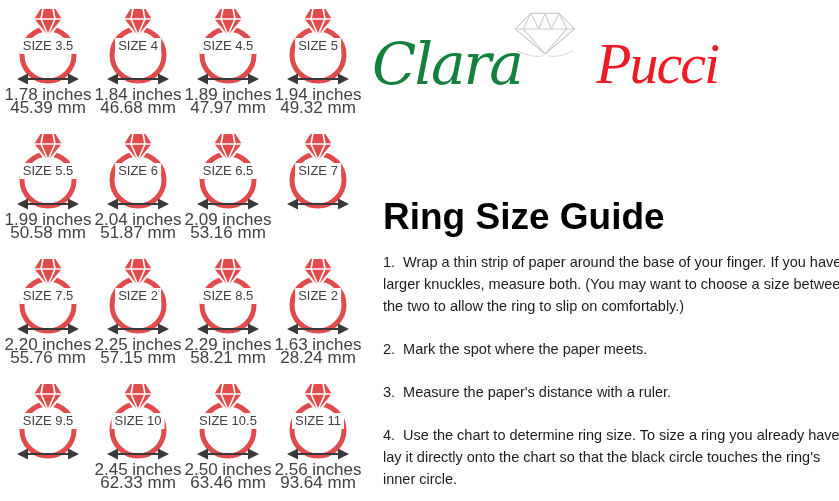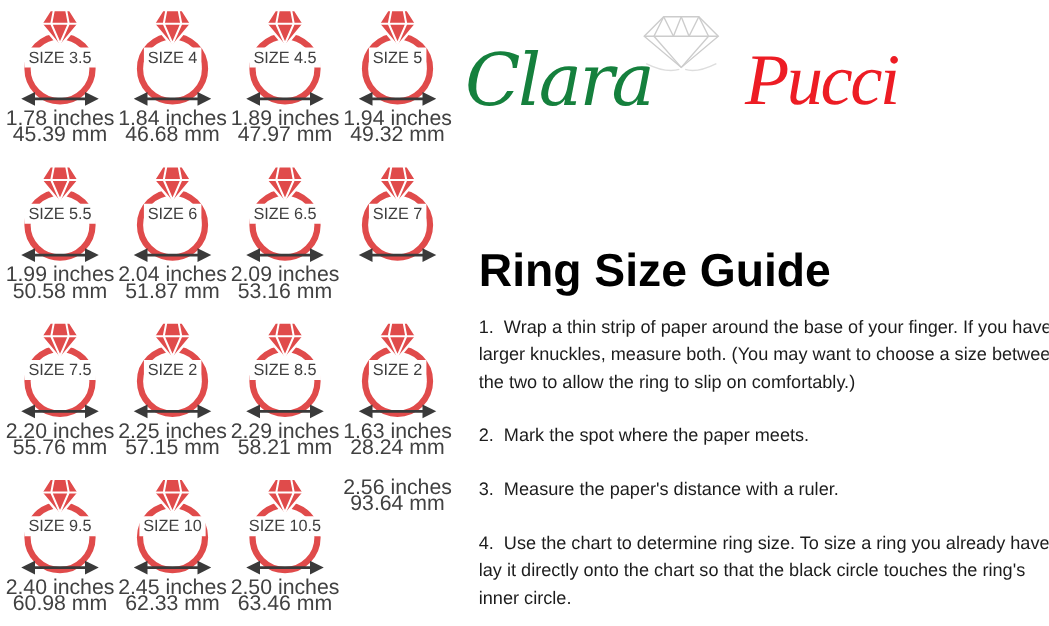--- a/index.html
+++ b/index.html
@@ -326,24 +326,20 @@
           <path class="gem-facet" d="M19,13 L49,13 M29,2.5 L27,13 M39,2.5 L41,13 M27,13 L34,29 M41,13 L34,29"></path>
         </g>
         <g>
           <line class="arrow-line" x1="10" y1="73" x2="58" y2="73"></line>
           <polygon class="arrow-head" points="3,73 14,67.5 14,78.5"></polygon>
           <polygon class="arrow-head" points="65,73 54,67.5 54,78.5"></polygon>
         </g>
       </svg>
       <div class="size-label">SIZE 9.5</div>
     </div>
-    <div class="meas">
-      <div class="inches">2.40 inches</div>
-      <div class="mm">60.98 mm</div>
-    </div>
   </div>
 
   <div class="cell">
     <div class="ring-wrap">
       <svg class="ring-svg" viewBox="0 0 68 80" aria-hidden="true">
         <circle class="ring-circle" cx="34" cy="49" r="26"></circle>
         <g>
           <polygon class="gem-body" points="26,2 42,2 49,13 34,31 19,13"></polygon>
           <path class="gem-facet" d="M19,13 L49,13 M29,2.5 L27,13 M39,2.5 L41,13 M27,13 L34,29 M41,13 L34,29"></path>
         </g>
@@ -377,20 +373,35 @@
       </svg>
       <div class="size-label">SIZE 10.5</div>
     </div>
     <div class="meas">
       <div class="inches">2.50 inches</div>
       <div class="mm">63.46 mm</div>
     </div>
   </div>
 
   <div class="cell">
+    <div class="ring-wrap">
+      <svg class="ring-svg" viewBox="0 0 68 80" aria-hidden="true">
+        <circle class="ring-circle" cx="34" cy="49" r="26"></circle>
+        <g>
+          <polygon class="gem-body" points="26,2 42,2 49,13 34,31 19,13"></polygon>
+          <path class="gem-facet" d="M19,13 L49,13 M29,2.5 L27,13 M39,2.5 L41,13 M27,13 L34,29 M41,13 L34,29"></path>
+        </g>
+        <g>
+          <line class="arrow-line" x1="10" y1="73" x2="58" y2="73"></line>
+          <polygon class="arrow-head" points="3,73 14,67.5 14,78.5"></polygon>
+          <polygon class="arrow-head" points="65,73 54,67.5 54,78.5"></polygon>
+        </g>
+      </svg>
+      <div class="size-label">SIZE 11</div>
+    </div>
     <div class="meas">
       <div class="inches">2.56 inches</div>
       <div class="mm">93.64 mm</div>
     </div>
   </div>
 </div>
 
 <div class="logo">
   <svg class="logo-diamond" width="78" height="52" viewBox="0 0 100 66" aria-hidden="true">
     <polygon points="32,4 68,4 88,24 50,56 12,24"></polygon>

